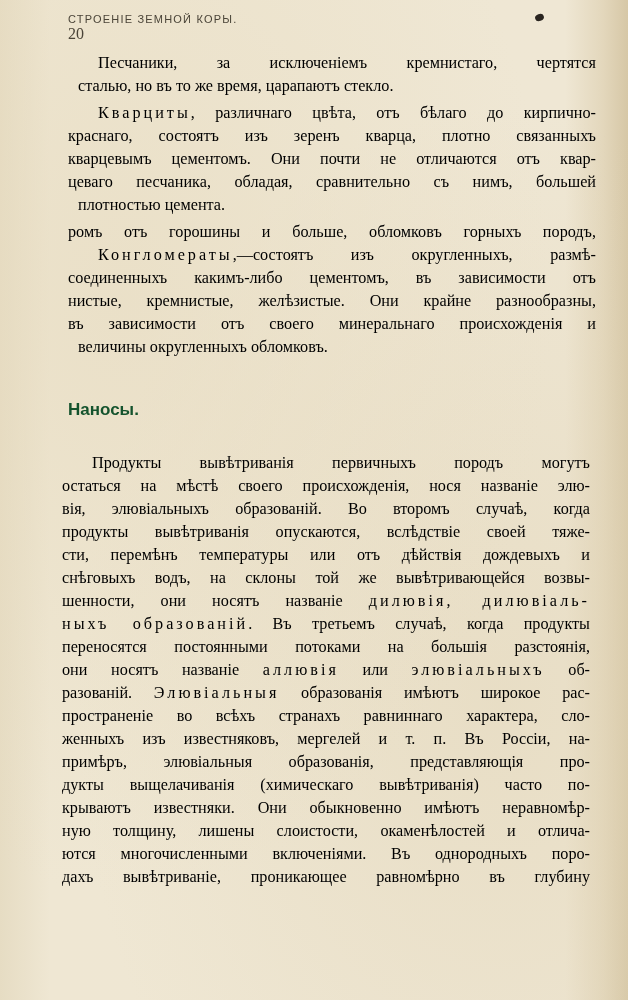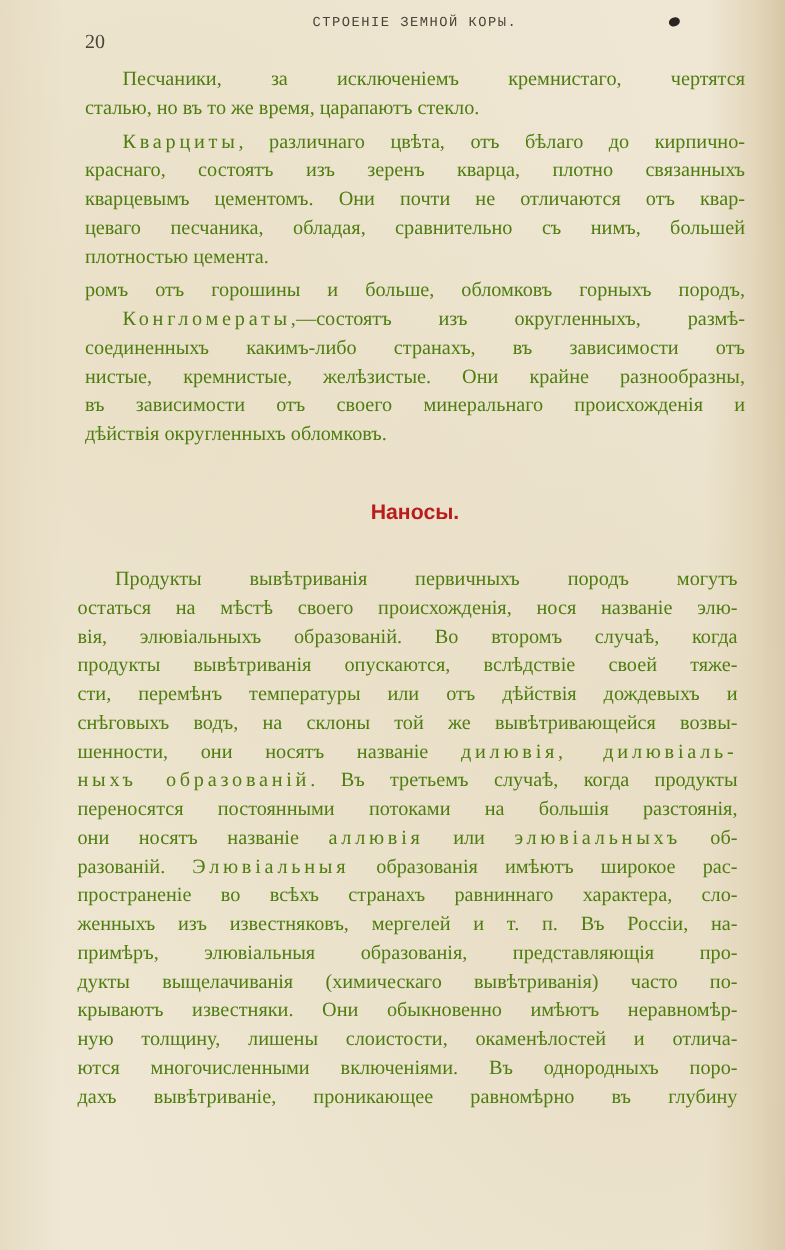--- a/index.html
+++ b/index.html
@@ -16,46 +16,46 @@
   }
   .page { position: absolute; left: 0; top: 0; width: 628px; height: 1000px; }
   .running-head {
     position: absolute; top: 10px; left: 68px; width: 528px; height: 22px;
   }
   .page-number {
     position: absolute; left: 0; top: 0;
     font-family: "Liberation Serif", serif; font-size: 16px; color: #4a4438; margin-top: 15px;
   }
   .running-title {
-    position: absolute; left: 0; right: 0; top: 3px; text-align: center;
-    font-family: Liberation Mono, monospace; font-size: 11px; letter-spacing: 1.2px;
+    position: absolute; left: 0; right: 0; top: 3px; 
+    font-family: Liberation Sans, sans-serif; font-size: 11px; letter-spacing: 1.2px;
     text-transform: uppercase; color: #4a4438;
   }
   .ink-spot {
     position: absolute; left: 535px; top: 14px; width: 9px; height: 7px;
     border-radius: 50%; background: #2a2520; transform: rotate(-20deg);
   }
   .body-text {
     position: absolute; left: 68px; top: 52px; width: 528px;
   }
   .line {
     height: 23px; line-height: 23px; white-space: nowrap;
     font-family: "Liberation Serif", serif; font-size: 16.2px;
     text-align: justify; text-align-last: justify;
-    color: #4d7c0f;
+    color: #000000;
   }
-  .line.last { text-align-last: left; }
+  .line.last { text-align-last: left; margin-left: 10px; }
   .line.indent { padding-left: 30px; }
   .para-gap { height: 4px; }
   .sp { letter-spacing: 3px; }
   .section-heading {
     position: absolute; left: 68px; width: 528px; top: 400px;
-    text-align: center;
+    text-align: left;
     font-family: "Liberation Sans", sans-serif; font-weight: bold;
-    font-size: 17px; color: #b91c1c;
+    font-size: 17px; color: #14532d;
   }
   .body-text-2 { position: absolute; left: 62px; top: 452px; width: 528px; }
 </style>
 </head>
 <body>
 
 <div class="page">
 
   <div class="running-head">
     <span class="page-number">20</span>
@@ -71,24 +71,24 @@
 
     <div class="line indent"><span class="sp">Кварциты</span><span>, различнаго цвѣта, отъ бѣлаго до кирпично-</span></div>
     <div class="line">краснаго, состоятъ изъ зеренъ кварца, плотно связанныхъ</div>
     <div class="line">кварцевымъ цементомъ. Они почти не отличаются отъ квар-</div>
     <div class="line">цеваго песчаника, обладая, сравнительно съ нимъ, большей</div>
     <div class="line last">плотностью цемента.</div>
     <div class="para-gap"></div>
 
     <div class="line">ромъ отъ горошины и больше, обломковъ горныхъ породъ,</div>
     <div class="line indent"><span class="sp">Конгломераты</span><span>,—состоятъ изъ округленныхъ, размѣ-</span></div>
-    <div class="line">соединенныхъ какимъ-либо странахъ, въ зависимости отъ</div>
+    <div class="line">соединенныхъ какимъ-либо цементомъ, въ зависимости отъ</div>
     <div class="line">нистые, кремнистые, желѣзистые. Они крайне разнообразны,</div>
     <div class="line">въ зависимости отъ своего минеральнаго происхожденія и</div>
-    <div class="line last">дѣйствія округленныхъ обломковъ.</div>
+    <div class="line last">величины округленныхъ обломковъ.</div>
   </div>
 
   <div class="section-heading">Наносы.</div>
 
   <div class="body-text-2">
     <div class="line indent">Продукты вывѣтриванія первичныхъ породъ могутъ</div>
     <div class="line">остаться на мѣстѣ своего происхожденія, нося названіе элю-</div>
     <div class="line">вія, элювіальныхъ образованій. Во второмъ случаѣ, когда</div>
     <div class="line">продукты вывѣтриванія опускаются, вслѣдствіе своей тяже-</div>
     <div class="line">сти, перемѣнъ температуры или отъ дѣйствія дождевыхъ и</div>

